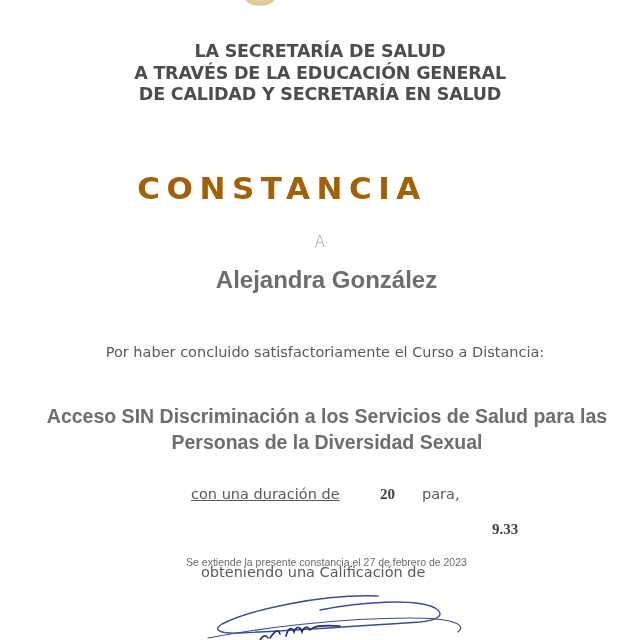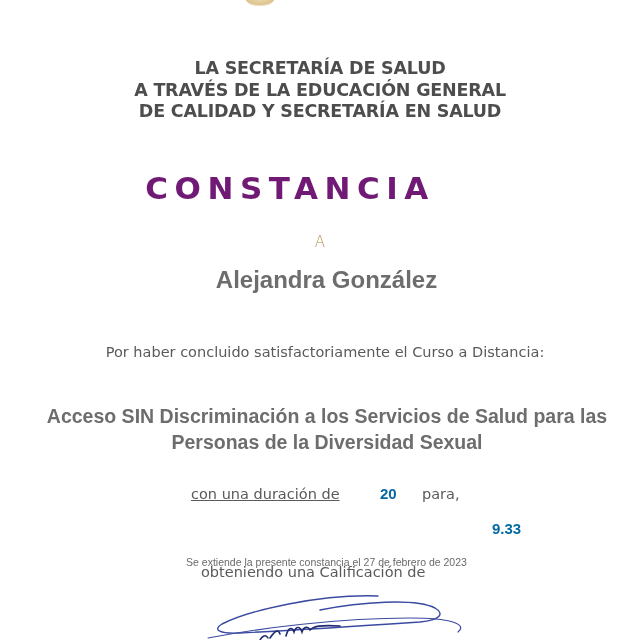--- a/index.html
+++ b/index.html
@@ -19,39 +19,39 @@
       left: 243px;
       top: -8px;
       width: 34px;
       height: 14px;
       border-radius: 0 0 17px 17px;
       background: radial-gradient(ellipse at center, #e9d2a0 0%, #d9b97c 55%, rgba(255,255,255,0) 80%);
       opacity: 0.85;
     }
     .header {
       position: absolute;
-      top: 58px;
+      top: 41px;
       left: 0;
       width: 640px;
       text-align: center;
       color: #4d4d4d;
       font-family: "DejaVu Sans", sans-serif;
       font-weight: bold;
       font-size: 17.5px;
       line-height: 21.5px;
       letter-spacing: -0.2px;
     }
     .header div { white-space: nowrap; }
     .title {
       position: absolute;
       top: 168px;
-      left: 8px;
+      left: 0;
       width: 564px;
       text-align: center;
-      color: #701a75;
+      color: #a16207;
       font-family: "DejaVu Sans", sans-serif;
       font-weight: bold;
       font-size: 31px;
       letter-spacing: 6.5px;
       line-height: 40px;
     }
     .a-letter {
       position: absolute;
       top: 233px;
       left: 0;
@@ -105,23 +105,23 @@
       color: #5a5a5a;
       font-family: "DejaVu Sans", sans-serif;
       font-size: 14.5px;
       line-height: 22px;
       white-space: nowrap;
     }
     .duration { top: 483px; }
     .grade { top: 514px; }
     .line-row span { position: absolute; }
     .val {
-      font-family: Liberation Sans, sans-serif;
+      font-family: Liberation Serif, serif;
       font-weight: bold;
-      color: #0369a1;
+      color: #404040;
       font-size: 15px;
     }
     .issued {
       position: absolute;
       top: 555px;
       left: 0;
       width: 653px;
       text-align: center;
       color: #6a6a6a;
       font-family: "Liberation Sans", sans-serif;

